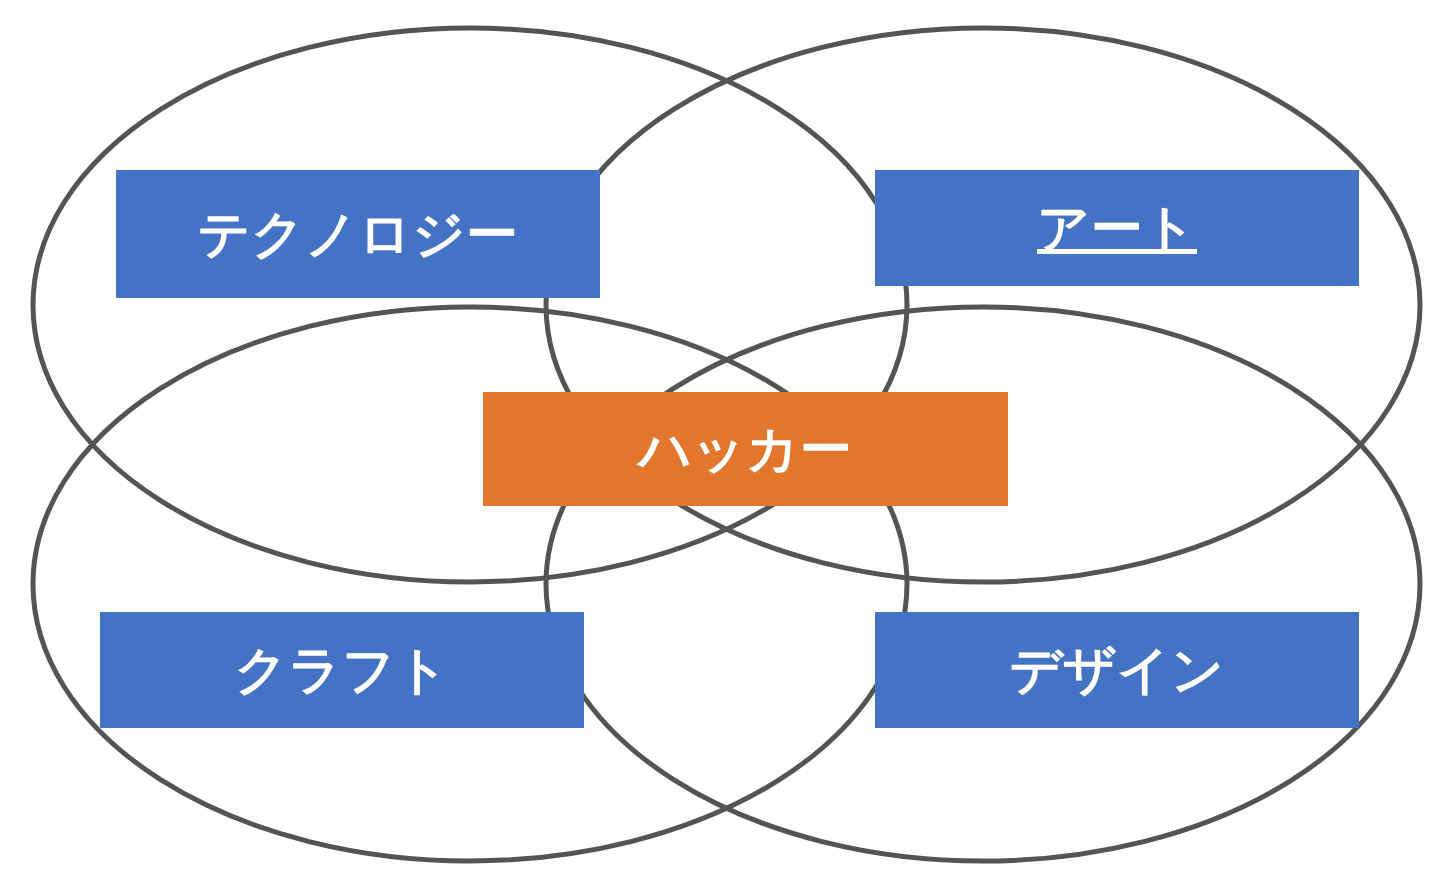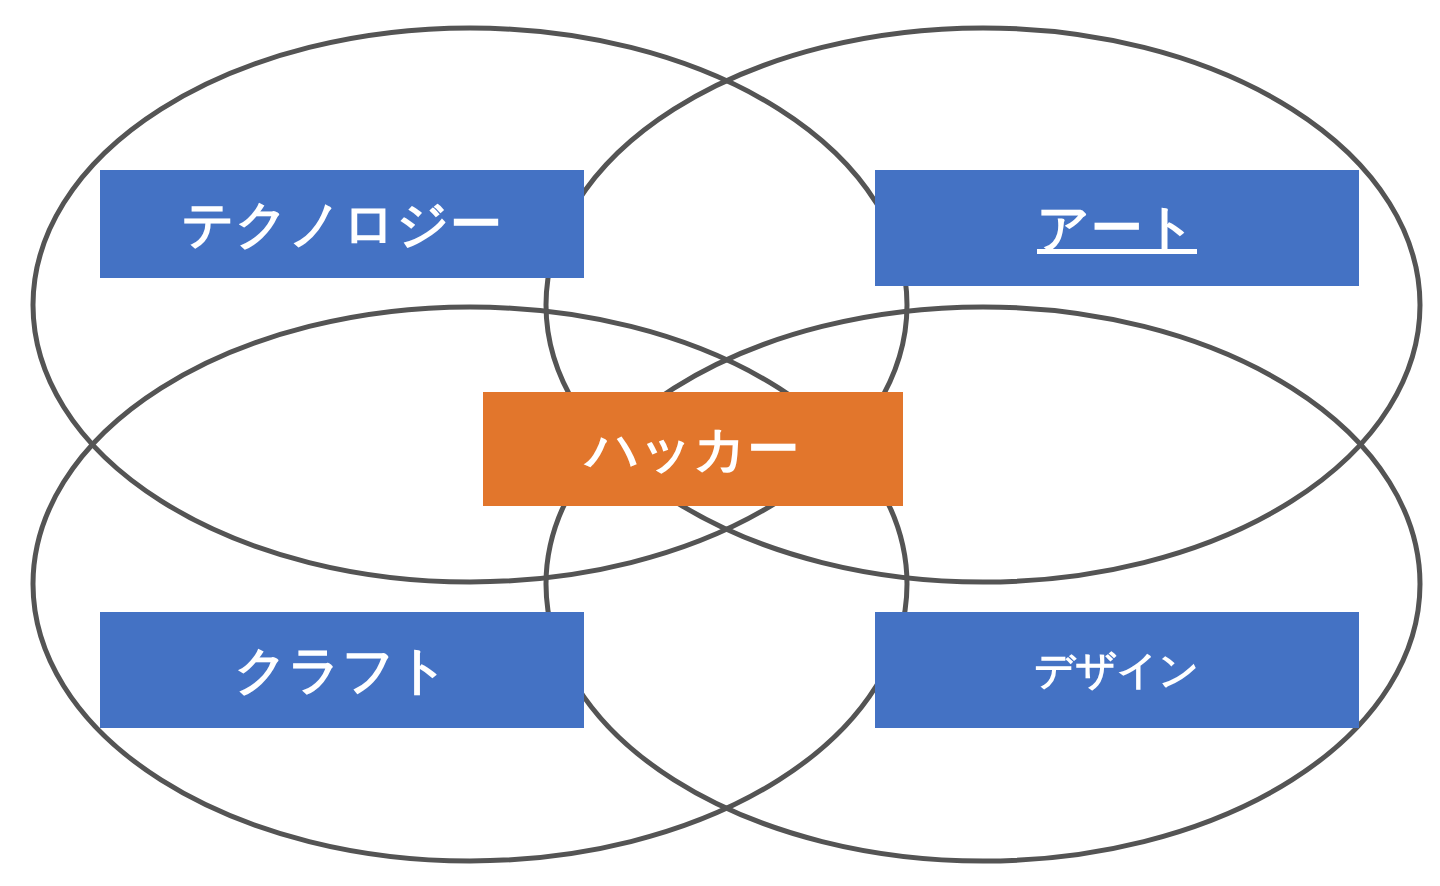--- a/index.html
+++ b/index.html
@@ -36,24 +36,24 @@
     font-weight: bold;
     letter-spacing: 0.01em;
     line-height: 1;
     white-space: nowrap;
     user-select: none;
   }
   .label-box .label-text {
     display: block;
   }
   .box-tech {
-    left: 100px;
+    left: 116px;
     top: 170px;
     width: 484px;
-    height: 108px;
+    height: 128px;
     font-size: 52px;
   }
   .box-art {
     left: 875px;
     top: 170px;
     width: 484px;
     height: 116px;
     font-size: 52px;
     text-decoration: underline;
   }
@@ -62,26 +62,26 @@
     top: 612px;
     width: 484px;
     height: 116px;
     font-size: 52px;
   }
   .box-design {
     left: 875px;
     top: 612px;
     width: 484px;
     height: 116px;
-    font-size: 40px;
+    font-size: 52px;
   }
   .box-center {
     left: 483px;
     top: 392px;
-    width: 420px;
+    width: 525px;
     height: 114px;
     font-size: 52px;
   }
 </style>
 </head>
 <body>
 
 <div id="stage" style="background: rgb(255, 255, 255);">
 
   <svg id="venn-svg" viewBox="0 0 1440 886" xmlns="http://www.w3.org/2000/svg">

